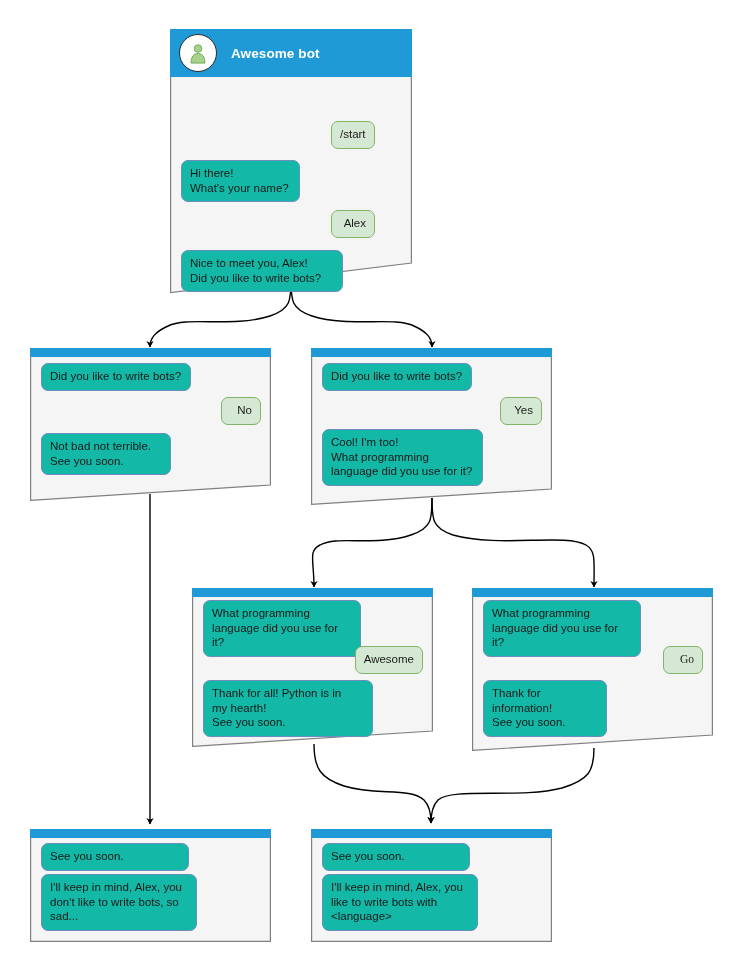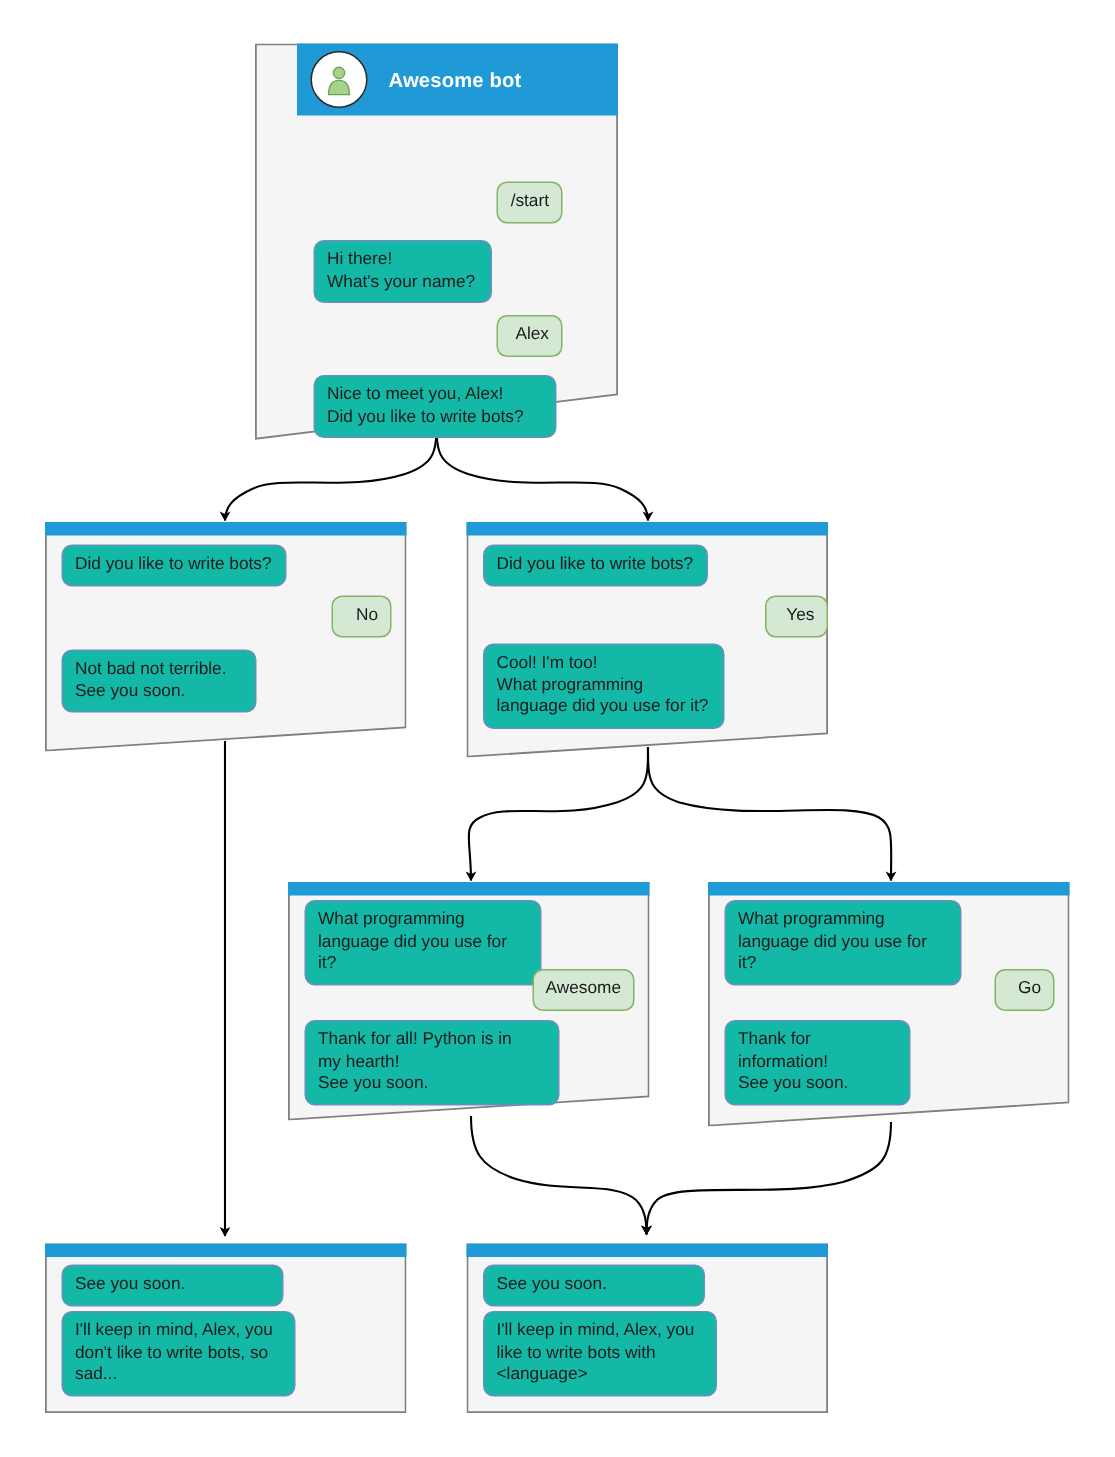--- a/index.html
+++ b/index.html
@@ -132,36 +132,36 @@
 
   <path d="M 432,498 C 432,519 432,528 411,535 C 374,547 338,535 320,545 C 308,551 314,560 314,587" fill="none" stroke="#000000" stroke-width="1.4" marker-end="url(#arrow)"></path>
 
   <path d="M 432,498 C 432,519 432,528 453,535 C 500,548 565,533 586,545 C 596,551 594,560 594,587" fill="none" stroke="#000000" stroke-width="1.4" marker-end="url(#arrow)"></path>
 
   <path d="M 314,744 C 314,768 320,778 344,786 C 376,796 410,787 424,800 C 430,806 431,814 431,823" fill="none" stroke="#000000" stroke-width="1.4" marker-end="url(#arrow)"></path>
 
   <path d="M 594,748 C 594,772 588,780 562,788 C 520,799 452,787 438,800 C 432,806 431,814 431,823" fill="none" stroke="#000000" stroke-width="1.4" marker-end="url(#arrow)"></path>
 </svg>
 
-<div class="node" style="left:170px; top:29px; width:242px; height:265px; background:none;padding-left:28px;">
+<div class="node" style="left:170px; top:29px; width:242px; height:265px; background:none;">
   <svg class="node-frame" viewBox="0 0 242 265" preserveAspectRatio="none">
     <path d="M 0.6,0.6 L 241.4,0.6 L 241.4,234 L 0.6,263.5 Z" fill="#f5f5f5" stroke="#808080" stroke-width="1.2"></path>
   </svg>
   <div class="node-inner">
     <div class="root-header">
       <span class="avatar">
         <svg width="22" height="22" viewBox="0 0 24 24" aria-hidden="true">
           <circle cx="12" cy="7.2" r="4.1" fill="#a9d18e" stroke="#6aa84f" stroke-width="1"></circle>
           <path d="M 4.4,23 C 4.4,15.6 7.6,12.6 12,12.6 C 16.4,12.6 19.6,15.6 19.6,23 Z" fill="#a9d18e" stroke="#6aa84f" stroke-width="1"></path>
         </svg>
       </span>
       <span class="bot-title">Awesome bot</span>
     </div>
 
-    <div class="bubble user" style="top:92px; right:37px; min-width:44px; text-align:right;">/start</div>
+    <div class="bubble user" style="top:92px; right:37px; min-width:44px; text-align:left;">/start</div>
 
     <div class="bubble bot" style="top:131px; width:119px;">Hi there!
 What's your name?</div>
 
     <div class="bubble user" style="top:181px; right:37px; min-width:44px;">Alex</div>
 
     <div class="bubble bot" style="top:221px; width:162px;">Nice to meet you, Alex!
 Did you like to write bots?</div>
   </div>
 </div>
@@ -184,21 +184,21 @@
 
 <div class="node" style="left:311px; top:348px; width:241px; height:157px; background:none;">
   <svg class="node-frame" viewBox="0 0 241 157" preserveAspectRatio="none">
     <path d="M 0.6,0.6 L 240.4,0.6 L 240.4,141 L 0.6,156.4 Z" fill="#f5f5f5" stroke="#808080" stroke-width="1.2"></path>
   </svg>
   <div class="node-inner">
     <div class="bar-header"></div>
 
     <div class="bubble bot" style="top:15px; width:150px;">Did you like to write bots?</div>
 
-    <div class="bubble user" style="top:49px; right:0; min-width:42px;margin-left:43px;">Yes</div>
+    <div class="bubble user" style="top:49px; right:10px; min-width:42px;margin-left:43px;">Yes</div>
 
     <div class="bubble bot" style="top:81px; width:161px;">Cool! I'm too!
 What programming
 language did you use for it?</div>
   </div>
 </div>
 
 <div class="node" style="left:192px; top:588px; width:241px; height:159px; background:none;">
   <svg class="node-frame" viewBox="0 0 241 159" preserveAspectRatio="none">
     <path d="M 0.6,0.6 L 240.4,0.6 L 240.4,143 L 0.6,158.4 Z" fill="#f5f5f5" stroke="#808080" stroke-width="1.2"></path>
@@ -220,21 +220,21 @@
 <div class="node" style="left:472px; top:588px; width:241px; height:163px; background:none;">
   <svg class="node-frame" viewBox="0 0 241 163" preserveAspectRatio="none">
     <path d="M 0.6,0.6 L 240.4,0.6 L 240.4,147 L 0.6,162.4 Z" fill="#f5f5f5" stroke="#808080" stroke-width="1.2"></path>
   </svg>
   <div class="node-inner">
     <div class="bar-header"></div>
 
     <div class="bubble bot" style="top:12px; width:158px;">What programming
 language did you use for it?</div>
 
-    <div class="bubble user" style="top:58px; right:10px; min-width:40px;">Go</div>
+    <div class="bubble user" style="top:58px; right:10px; min-width:40px;font-family:Liberation Serif, serif;">Go</div>
 
     <div class="bubble bot" style="top:92px; width:124px;">Thank for information!
 See you soon.</div>
   </div>
 </div>
 
 <div class="node" style="left:30px; top:829px; width:241px; height:113px; background:none;">
   <svg class="node-frame" viewBox="0 0 241 113" preserveAspectRatio="none">
     <path d="M 0.6,0.6 L 240.4,0.6 L 240.4,112.4 L 0.6,112.4 Z" fill="#f5f5f5" stroke="#808080" stroke-width="1.2"></path>
   </svg>

